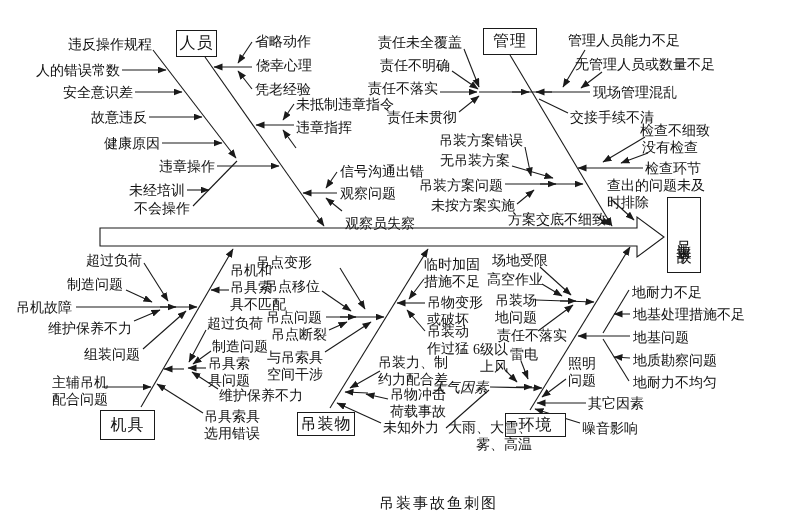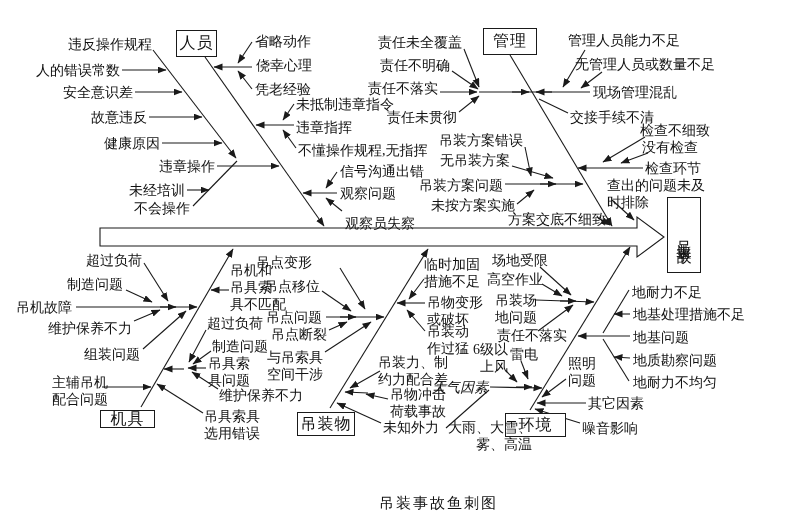--- a/index.html
+++ b/index.html
@@ -137,21 +137,21 @@
     </g>
   </g>
 </svg>
 
 <div class="catbox" style="left:176px;top:30px;width:41px;height:27px;">
       <span>人员</span>
     </div>
 <div class="catbox" style="left:483px;top:28px;width:54px;height:27px;">
       <span>管理</span>
     </div>
-<div class="catbox" style="left:100px;top:410px;width:55px;height:18px;">
+<div class="catbox" style="left:100px;top:410px;width:55px;height:30px;">
       <span>机具</span>
     </div>
 <div class="catbox" style="left:297px;top:412px;width:58px;height:24px;">
       <span>吊装物</span>
     </div>
 <div class="catbox" style="left:505px;top:413px;width:61px;height:24px;">
       <span>环境</span>
     </div>
 
 <div class="headbox" style="left:667px;top:197px;width:34px;height:76px;">
@@ -164,21 +164,20 @@
 <div class="lbl r" style="right:644px;top:109px;">故意违反</div>
 <div class="lbl r" style="right:631px;top:135px;">健康原因</div>
 <div class="lbl r" style="right:576px;top:158px;">违章操作</div>
 <div class="lbl r" style="right:606px;top:182px;">未经培训</div>
 <div class="lbl r" style="right:601px;top:200px;">不会操作</div>
 <div class="lbl" style="left:255px;top:33px;">省略动作</div>
 <div class="lbl" style="left:256px;top:57px;">侥幸心理</div>
 <div class="lbl" style="left:255px;top:81px;">凭老经验</div>
 <div class="lbl" style="left:296px;top:96px;">未抵制违章指令</div>
 <div class="lbl" style="left:296px;top:119px;">违章指挥</div>
-<div class="lbl" style="left:298px;top:142px;">不懂操作规程,无指挥</div>
 <div class="lbl" style="left:340px;top:163px;">信号沟通出错</div>
 <div class="lbl" style="left:340px;top:185px;">观察问题</div>
 <div class="lbl" style="left:345px;top:215px;">观察员失察</div>
 
 <div class="lbl r" style="right:329px;top:34px;">责任未全覆盖</div>
 <div class="lbl r" style="right:341px;top:57px;">责任不明确</div>
 <div class="lbl r" style="right:353px;top:80px;">责任不落实</div>
 <div class="lbl r" style="right:334px;top:109px;">责任未贯彻</div>
 <div class="lbl" style="left:568px;top:32px;">管理人员能力不足</div>
 <div class="lbl" style="left:575px;top:56px;">无管理人员或数量不足</div>

